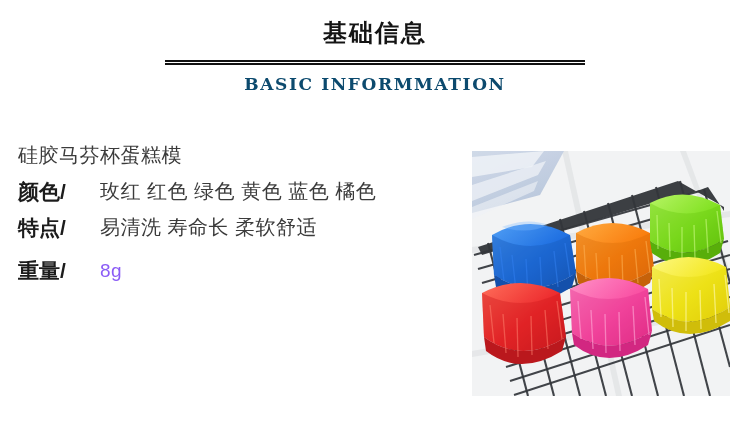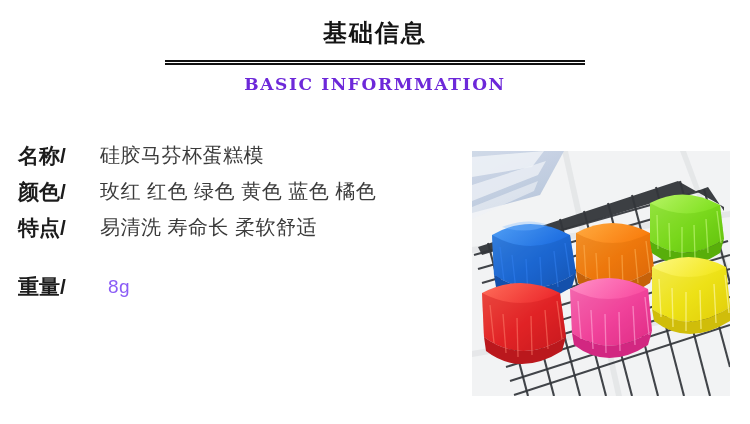--- a/index.html
+++ b/index.html
@@ -61,39 +61,39 @@
   .title-en {
     position: absolute;
     left: 0;
     top: 73px;
     width: 750px;
     text-align: center;
     font-family: "DejaVu Serif", "Liberation Serif", serif;
     font-weight: bold;
     font-size: 17px;
     letter-spacing: 1.6px;
-    color: #6d28d9;
+    color: #0c4a6e;
     line-height: 22px;
     white-space: nowrap;
   }
 
   
   .spec-list {
     position: absolute;
     left: 18px;
     top: 140px;
     width: 450px;
   }
   .spec-row {
     position: relative;
     display: flex;
     align-items: flex-start;
     margin-bottom: 5px;
   }
-  .spec-row.gap-before { margin-top: 28px; gap: 8px; }
+  .spec-row.gap-before { margin-top: 12px; }
 
   .spec-label {
     flex: 0 0 auto;
     width: 82px;
     font-family: "Liberation Sans", sans-serif;
     font-weight: bold;
     font-size: 21px;
     line-height: 31px;
     color: #1c1c1c;
     letter-spacing: 0px;
@@ -144,21 +144,20 @@
       <div class="rule top"></div>
       <div class="rule bottom"></div>
     </div>
 
     <div class="title-en">BASIC INFORMMATION</div>
   </div>
 
   <div class="spec-list">
 
     <div class="spec-row">
-      <div class="spec-label">名称/</div>
       <div class="spec-value">硅胶马芬杯蛋糕模</div>
     </div>
 
     <div class="spec-row">
       <div class="spec-label">颜色/</div>
       <div class="spec-value">玫红 红色 绿色 黄色 蓝色 橘色</div>
     </div>
 
 
     <div class="spec-row">

